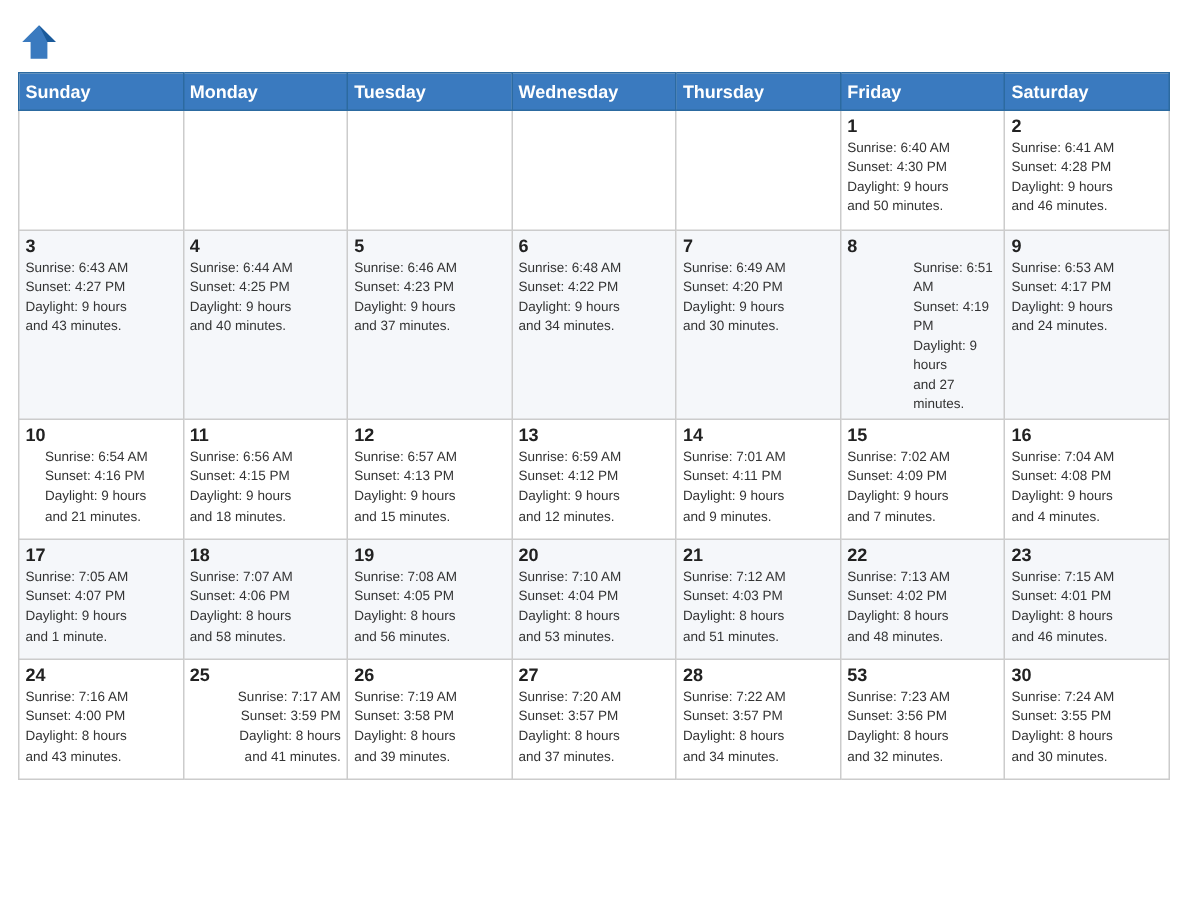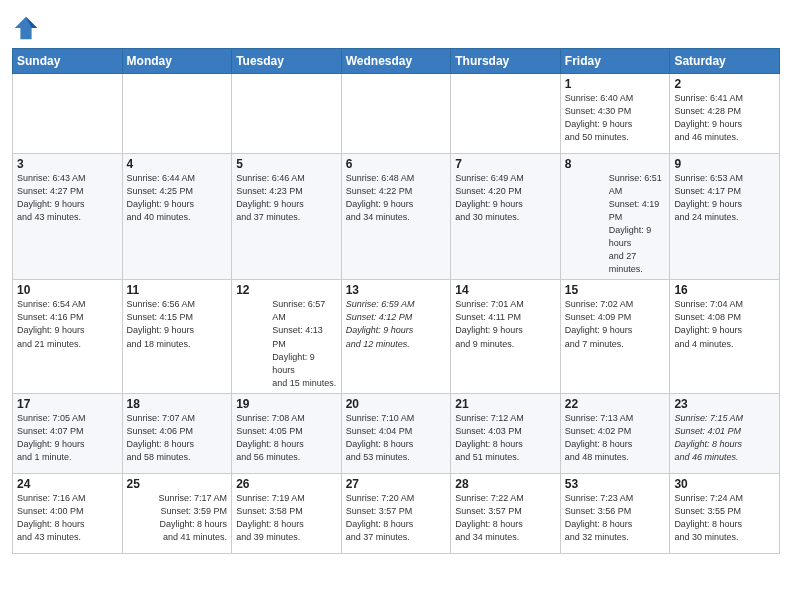--- a/index.html
+++ b/index.html
@@ -196,42 +196,42 @@
             <span class="day-num">9</span>
             <div class="day-info" style="white-space: pre-line;">Sunrise: 6:53 AM
 Sunset: 4:17 PM
 Daylight: 9 hours
 and 24 minutes.</div>
           </td>
         </tr>
         <tr>
           <td>
             <span class="day-num">10</span>
-            <div class="day-info" style="white-space: pre-line;">Sunrise: 6:54 AM
+            <div class="day-info" style="white-space: pre-line; margin-left: 13px;">Sunrise: 6:54 AM
 Sunset: 4:16 PM
 Daylight: 9 hours
 and 21 minutes.</div>
           </td>
           <td>
             <span class="day-num">11</span>
             <div class="day-info" style="white-space: pre-line;">Sunrise: 6:56 AM
 Sunset: 4:15 PM
 Daylight: 9 hours
 and 18 minutes.</div>
           </td>
           <td>
             <span class="day-num">12</span>
-            <div class="day-info" style="white-space: pre-line; margin-left: 36px;">Sunrise: 6:57 AM
+            <div class="day-info" style="white-space: pre-line;">Sunrise: 6:57 AM
 Sunset: 4:13 PM
 Daylight: 9 hours
 and 15 minutes.</div>
           </td>
           <td>
             <span class="day-num">13</span>
-            <div class="day-info" style="white-space: pre-line; font-style: italic;">Sunrise: 6:59 AM
+            <div class="day-info" style="white-space: pre-line;">Sunrise: 6:59 AM
 Sunset: 4:12 PM
 Daylight: 9 hours
 and 12 minutes.</div>
           </td>
           <td>
             <span class="day-num">14</span>
             <div class="day-info" style="white-space: pre-line;">Sunrise: 7:01 AM
 Sunset: 4:11 PM
 Daylight: 9 hours
 and 9 minutes.</div>
@@ -289,21 +289,21 @@
           </td>
           <td>
             <span class="day-num">22</span>
             <div class="day-info" style="white-space: pre-line;">Sunrise: 7:13 AM
 Sunset: 4:02 PM
 Daylight: 8 hours
 and 48 minutes.</div>
           </td>
           <td>
             <span class="day-num">23</span>
-            <div class="day-info" style="white-space: pre-line; font-style: italic;">Sunrise: 7:15 AM
+            <div class="day-info" style="white-space: pre-line;">Sunrise: 7:15 AM
 Sunset: 4:01 PM
 Daylight: 8 hours
 and 46 minutes.</div>
           </td>
         </tr>
         <tr>
           <td>
             <span class="day-num">24</span>
             <div class="day-info" style="white-space: pre-line;">Sunrise: 7:16 AM
 Sunset: 4:00 PM

